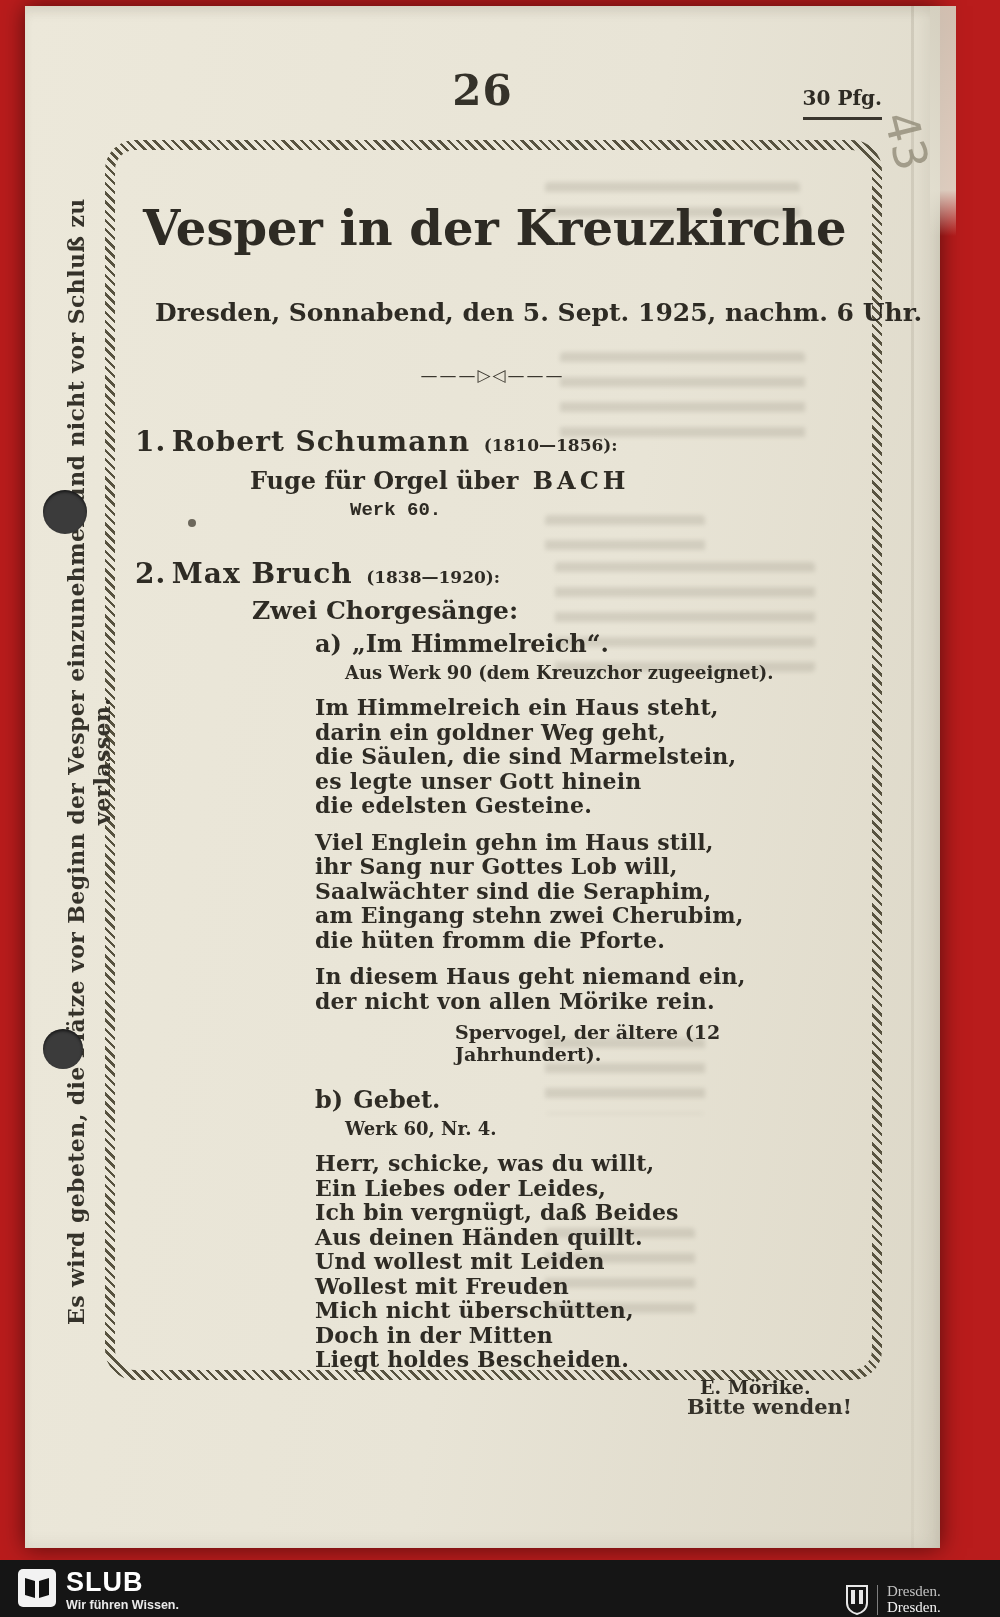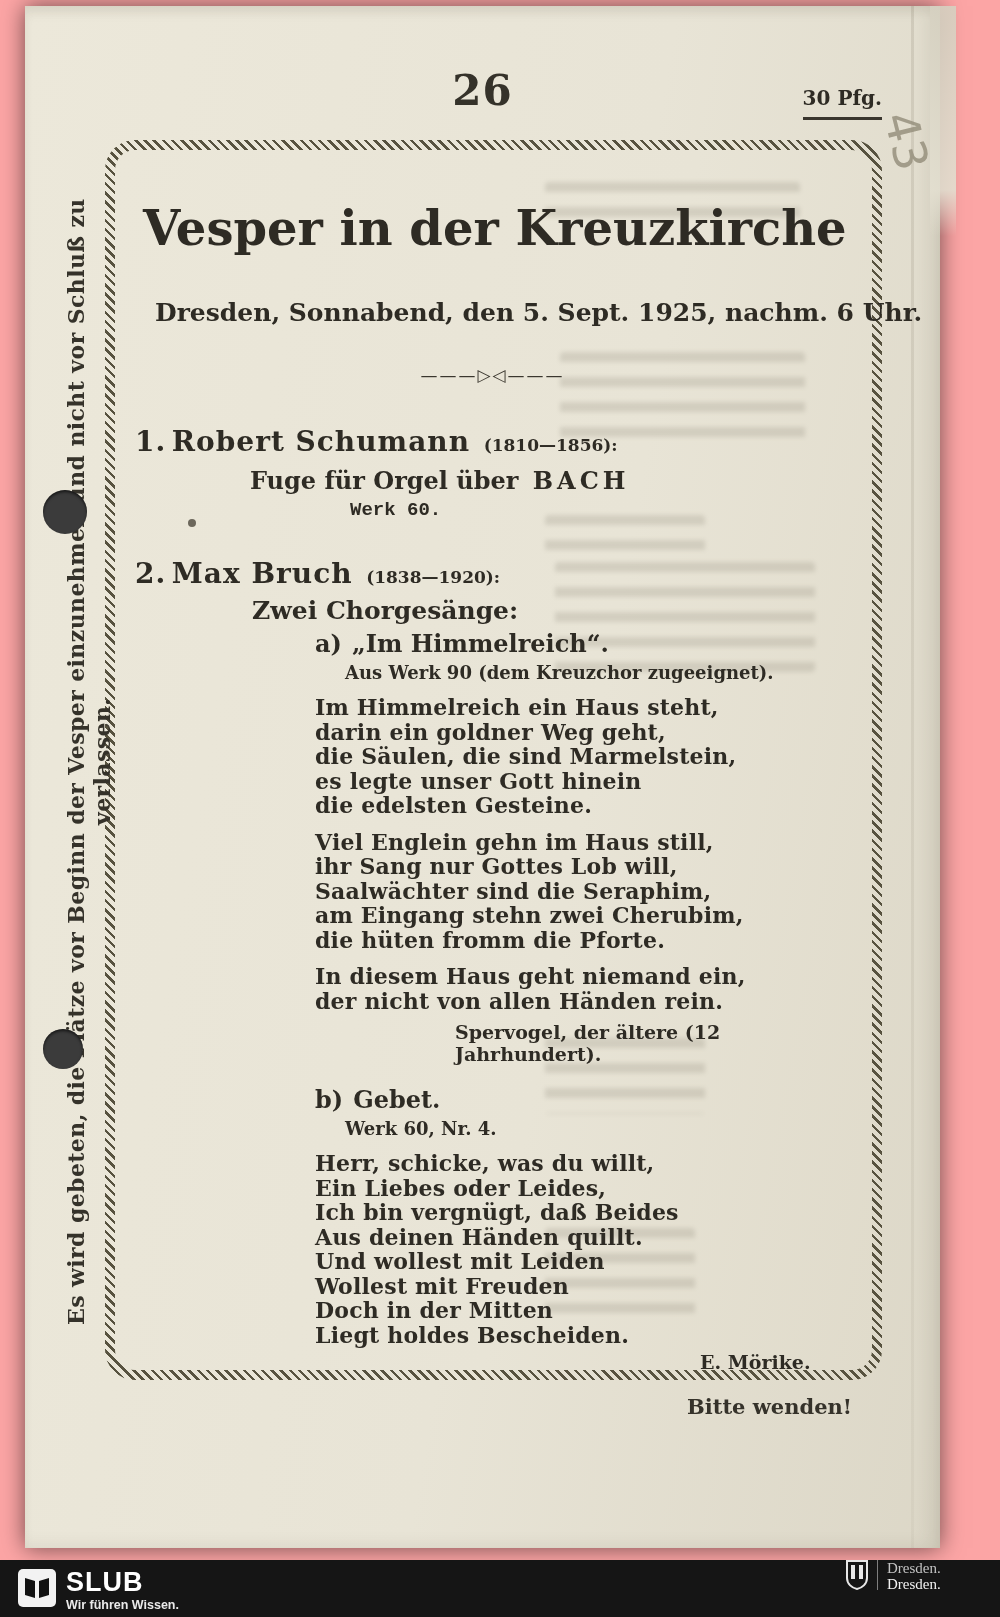--- a/index.html
+++ b/index.html
@@ -1,18 +1,18 @@
 <!DOCTYPE html>
 <html><head>
 <meta charset="utf-8">
 <style>
   * { box-sizing: border-box; }
   html,body { margin:0; padding:0; }
   body { width:1000px; height:1617px; background:#3b3b3b; font-family:"DejaVu Serif", serif; }
-  .viewer { position:relative; width:1000px; height:1617px; overflow:hidden; background:#fca5a5; }
+  .viewer { position:relative; width:1000px; height:1617px; overflow:hidden; background:#b91c1c; }
 
   
   .paper {
     position:absolute; left:25px; top:6px; width:915px; height:1542px;
     background:linear-gradient(100deg,#ece8da 0%, #e8e4d6 55%, #dcd7c7 100%);
     color:#2e2b24;
     box-shadow: 0 0 22px rgba(0,0,0,.55), inset -10px 0 18px rgba(60,50,30,.10), inset 0 6px 10px rgba(60,50,30,.06);
   }
   .torn-edge { position:absolute; left:905px; top:0; width:26px; height:230px;
     background:linear-gradient(180deg,#d6d1c1,#e3dfd0 80%, rgba(227,223,208,0)); opacity:.9; }
@@ -85,21 +85,21 @@
 
   
   .footer { position:absolute; left:0; top:1560px; width:1000px; height:57px; background:#151515;
     font-family:"Liberation Sans", sans-serif; }
   .slub { position:absolute; left:18px; top:9px; display:flex; align-items:flex-start; cursor:pointer; }
   .slub-icon { width:38px; height:38px; background:#f2f2f2; border-radius:5px; position:relative; }
   .slub-icon svg { position:absolute; left:6px; top:7px; }
   .slub-text { margin-left:10px; }
   .slub-title { color:#ffffff; font-size:27px; font-weight:bold; line-height:26px; letter-spacing:1px; }
   .slub-sub { color:#eaeaea; font-size:12.5px; font-weight:bold; margin-top:3px; }
-  .dresden { position:absolute; left:845px; top:0; display:flex; align-items:flex-start; cursor:pointer; }
+  .dresden { position:absolute; left:845px; top:23px; display:flex; align-items:flex-end; cursor:pointer; }
   .dresden-icon { width:24px; height:30px; }
   .dresden-sep { width:1px; height:30px; background:rgba(255,255,255,.45); margin:0 9px 0 8px; }
   .dresden-lines { font-family:"Liberation Serif", serif; }
   .dresden-l1 { color:#c2c2c2; font-size:15px; line-height:16px; }
   .dresden-l2 { color:#f2f2f2; font-size:15px; line-height:16px; }
 </style>
 </head>
 <body>
 
 <div class="viewer">
@@ -167,35 +167,36 @@
         </div>
       <div class="stanza">
           <div>Viel Englein gehn im Haus still,</div>
           <div>ihr Sang nur Gottes Lob will,</div>
           <div>Saalwächter sind die Seraphim,</div>
           <div>am Eingang stehn zwei Cherubim,</div>
           <div>die hüten fromm die Pforte.</div>
         </div>
       <div class="stanza">
           <div>In diesem Haus geht niemand ein,</div>
-          <div>der nicht von allen Händen rein.</div>
+          <div>der nicht von allen Mörike rein.</div>
         </div>
       <div class="attribution attr-a">Spervogel, der ältere (12 Jahrhundert).</div>
 
       <div class="piece-title pb">
         <span class="label">b)</span><span>Gebet.</span>
       </div>
       <div class="piece-note">Werk 60, Nr. 4.</div>
       <div class="stanza">
           <div>Herr, schicke, was du willt,</div>
           <div>Ein Liebes oder Leides,</div>
           <div>Ich bin vergnügt, daß Beides</div>
           <div>Aus deinen Händen quillt.</div>
           <div>Und wollest mit Leiden</div>
           <div>Wollest mit Freuden</div>
+          <div>Mich nicht überschütten,</div>
           <div>Doch in der Mitten</div>
           <div>Liegt holdes Bescheiden.</div>
         </div>
       <div class="attribution attr-b">E. Mörike.</div>
 
     </div>
 
     <div class="turn-note">Bitte wenden!</div>
   </div>
 

